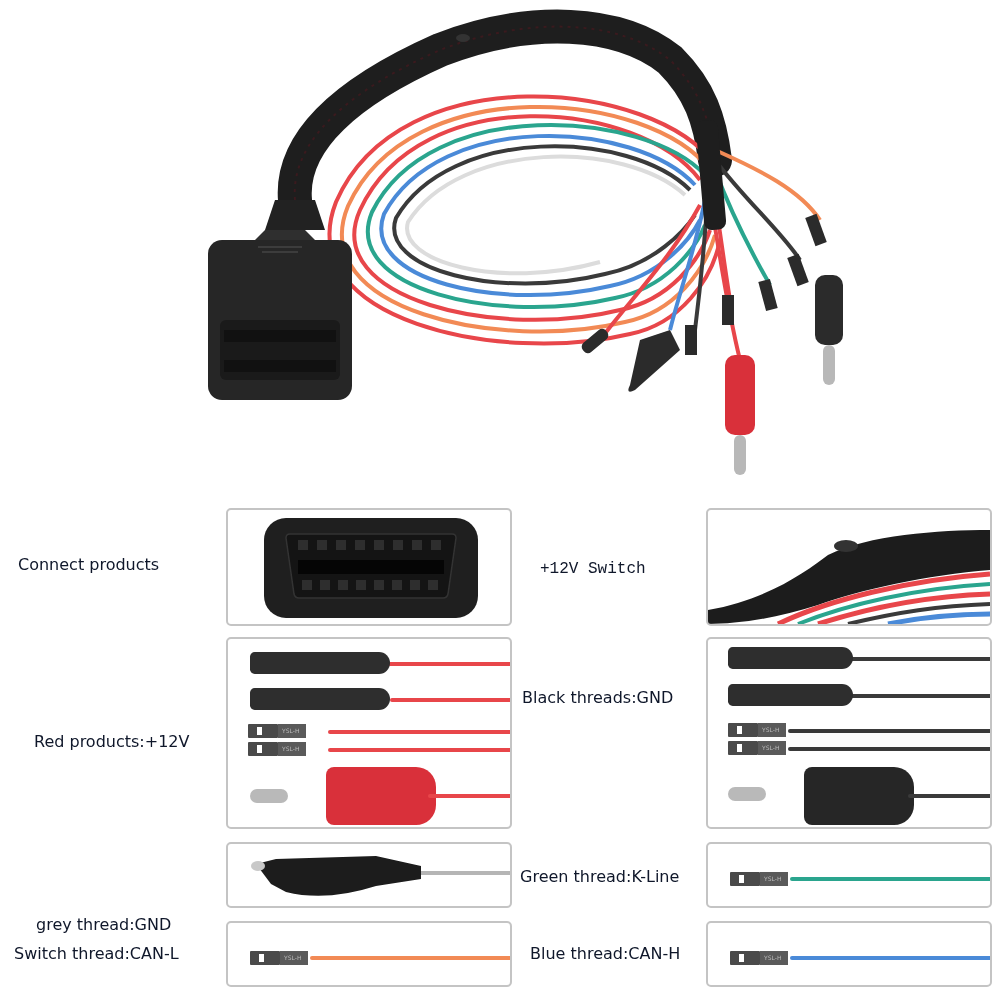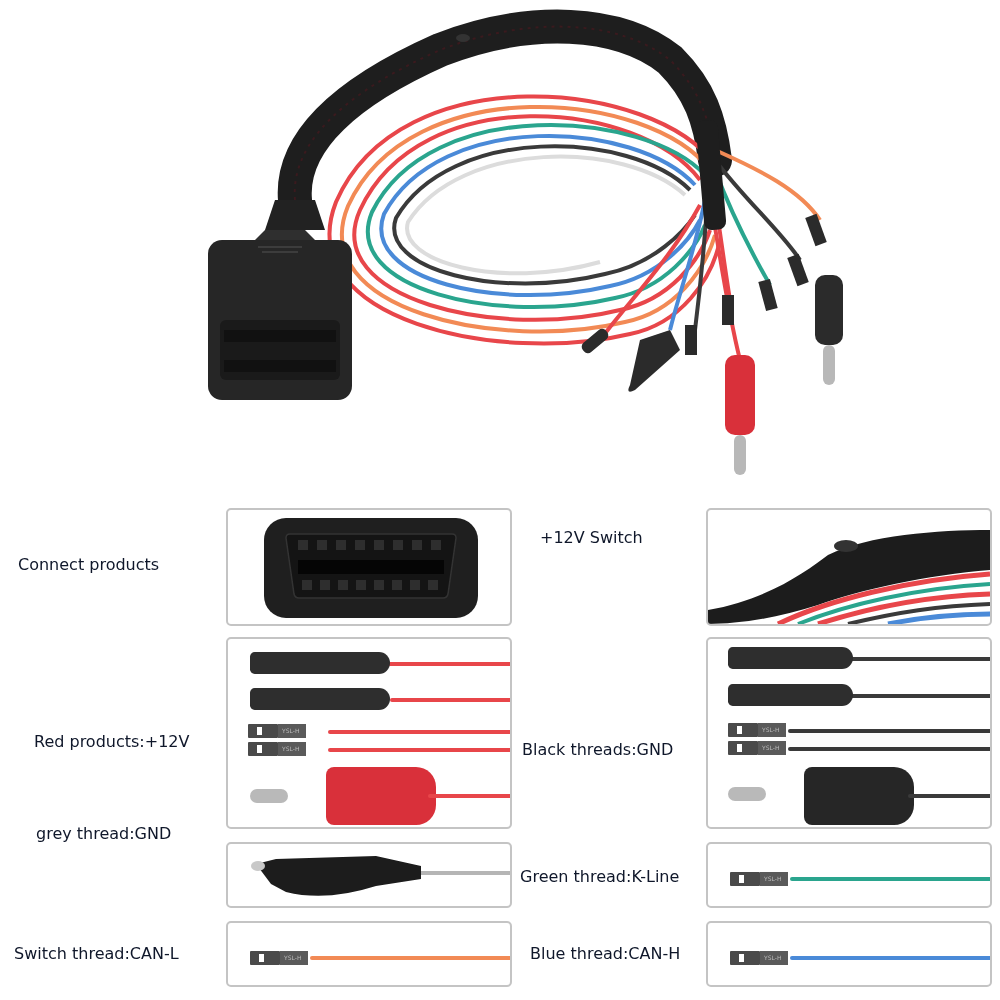--- a/index.html
+++ b/index.html
@@ -95,21 +95,21 @@
         <rect x="128" y="70" width="10" height="10"></rect>
       <rect x="146" y="70" width="10" height="10"></rect>
         <rect x="164" y="70" width="10" height="10"></rect>
         <rect x="182" y="70" width="10" height="10"></rect>
         <rect x="200" y="70" width="10" height="10"></rect>
     </g>
     <rect x="70" y="50" width="146" height="14" fill="#050505"></rect>
   </svg>
 </div>
 
-<div class="label" style="left:540px; top:528px;">+12V Switch</div>
+<div class="label" style="left:540px; top:560px;font-family:Liberation Mono, monospace;">+12V Switch</div>
 <div class="panel" style="left:706px; top:508px; width:286px; height:118px;">
   <svg width="282" height="114" viewBox="0 0 282 114">
     <path d="M0 100 C60 90 100 60 120 45 C160 25 230 20 282 20 L282 60 C220 65 150 80 110 95 C70 108 30 114 0 114 Z" fill="#1c1c1c"></path>
     <ellipse cx="138" cy="36" rx="12" ry="6" fill="#333"></ellipse>
     <path d="M70 114 C120 90 200 70 282 64" stroke="#e8464a" stroke-width="5" fill="none"></path>
     <path d="M90 114 C140 94 210 78 282 74" stroke="#2aa58e" stroke-width="4" fill="none"></path>
     <path d="M110 114 C160 98 220 86 282 84" stroke="#e8464a" stroke-width="5" fill="none"></path>
     <path d="M140 114 C190 102 230 96 282 94" stroke="#3a3a3a" stroke-width="4" fill="none"></path>
     <path d="M180 114 C220 106 250 104 282 104" stroke="#4a8ad8" stroke-width="5" fill="none"></path>
   </svg>
@@ -129,42 +129,42 @@
   <div class="wire" style="left:100px; top:109px; width:190px; background:#e8464a;"></div>
   <div class="dupont" style="left:20px; top:103px;"></div>
   <div class="dupont-tail" style="left:50px; top:103px;">
       <span class="dupont-text" style="left:4px; top:3px;">YSL-H</span>
     </div>
   <div class="pin" style="left:22px; top:150px;"></div>
   <div style="position:absolute; left:98px; top:128px; width:110px; height:58px; background:#d9303a; border-radius:8px 20px 20px 8px;"></div>
   <div class="wire" style="left:200px; top:155px; width:90px; background:#e8464a;"></div>
 </div>
 
-<div class="label" style="left:522px; top:740px;">Black threads:GND</div>
+<div class="label" style="left:522px; top:688px;">Black threads:GND</div>
 <div class="panel" style="left:706px; top:637px; width:286px; height:192px;">
   <div class="wire" style="left:140px; top:18px; width:150px; background:#3a3a3a;"></div>
   <div class="probe" style="left:20px; top:8px; width:125px;"></div>
   <div class="wire" style="left:140px; top:55px; width:150px; background:#3a3a3a;"></div>
   <div class="probe" style="left:20px; top:45px; width:125px;"></div>
   <div class="wire" style="left:80px; top:90px; width:210px; background:#3a3a3a;"></div>
   <div class="dupont" style="left:20px; top:84px;"></div>
   <div class="dupont-tail" style="left:50px; top:84px;">
       <span class="dupont-text" style="left:4px; top:3px;">YSL-H</span>
     </div>
   <div class="wire" style="left:80px; top:108px; width:210px; background:#3a3a3a;"></div>
   <div class="dupont" style="left:20px; top:102px;"></div>
   <div class="dupont-tail" style="left:50px; top:102px;">
       <span class="dupont-text" style="left:4px; top:3px;">YSL-H</span>
     </div>
   <div class="pin" style="left:20px; top:148px;"></div>
   <div style="position:absolute; left:96px; top:128px; width:110px; height:58px; background:#262626; border-radius:8px 20px 20px 8px;"></div>
   <div class="wire" style="left:200px; top:155px; width:90px; background:#3a3a3a;"></div>
 </div>
 
-<div class="label" style="left:36px; top:824px;">grey thread:GND</div>
+<div class="label" style="left:36px; top:915px;">grey thread:GND</div>
 <div class="panel" style="left:226px; top:842px; width:286px; height:66px;">
   <div class="wire" style="left:180px; top:27px; width:110px; background:#b5b5b5;"></div>
   <svg width="190" height="60" viewBox="0 0 190 60" style="position:absolute; left:18px; top:0;">
     <path d="M10 20 L30 15 L130 12 L175 22 L175 35 L130 42 Q80 58 40 48 L25 40 Z" fill="#1c1c1c"></path>
     <ellipse cx="12" cy="22" rx="7" ry="5" fill="#c8c8c8"></ellipse>
   </svg>
 </div>
 
 <div class="label" style="left:520px; top:867px;">Green thread:K-Line</div>
 <div class="panel" style="left:706px; top:842px; width:286px; height:66px;">

